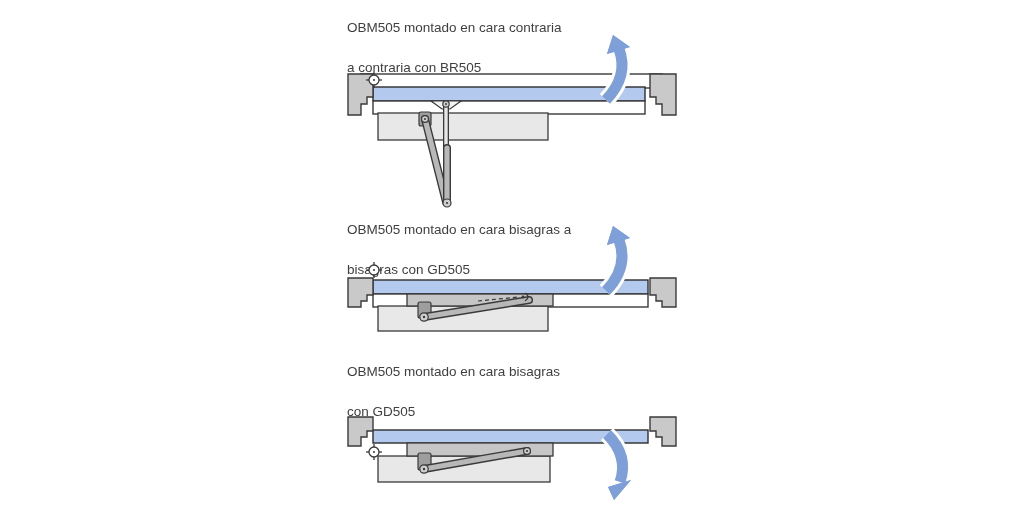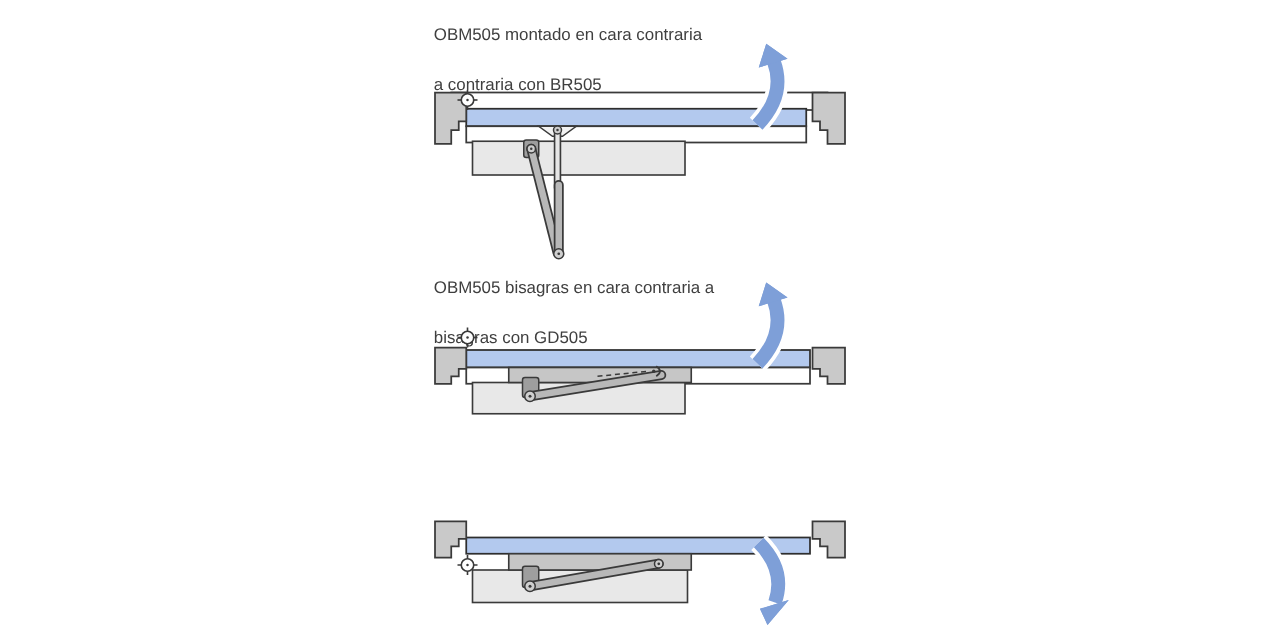--- a/index.html
+++ b/index.html
@@ -39,23 +39,25 @@
   .arrow-head { fill:var(--arrow); stroke:#ffffff; stroke-width:3.5; paint-order:stroke; }
 </style>
 </head>
 <body>
 
 <div id="stage">
 
   <div id="cap1" class="caption"><span>OBM505 montado en cara contraria</span><br>
   <span>a contraria con BR505</span></div>
 
-  <div id="cap2" class="caption"><span>OBM505 bisagras en cara contraria a</span><br>
+  <div id="cap2" class="caption"><span>OBM505 montado en cara bisagras a</span><br>
   <span>bisagras con  GD505</span></div>
 
+  <div id="cap3" class="caption"><span>OBM505 montado en cara bisagras</span><br>
+  <span>con GD505</span></div>
 
   <svg id="art" width="1020" height="510" viewBox="0 0 1020 510">
 
     <g>
       <rect class="sash" x="361" y="74" width="301" height="14"></rect>
       <rect class="panel" x="373" y="87" width="272" height="14"></rect>
       <rect class="sash" x="373" y="101" width="272" height="13"></rect>
       <rect class="housing" x="378" y="113" width="170" height="27"></rect>
       <polygon class="jamb" points="348,74 373,74 373,97 367,97 367,104 361,104 361,115 348,115"></polygon>
       <polygon class="jamb" points="676,74 650,74 650,97 656,97 656,104 662,104 662,115 676,115"></polygon>

